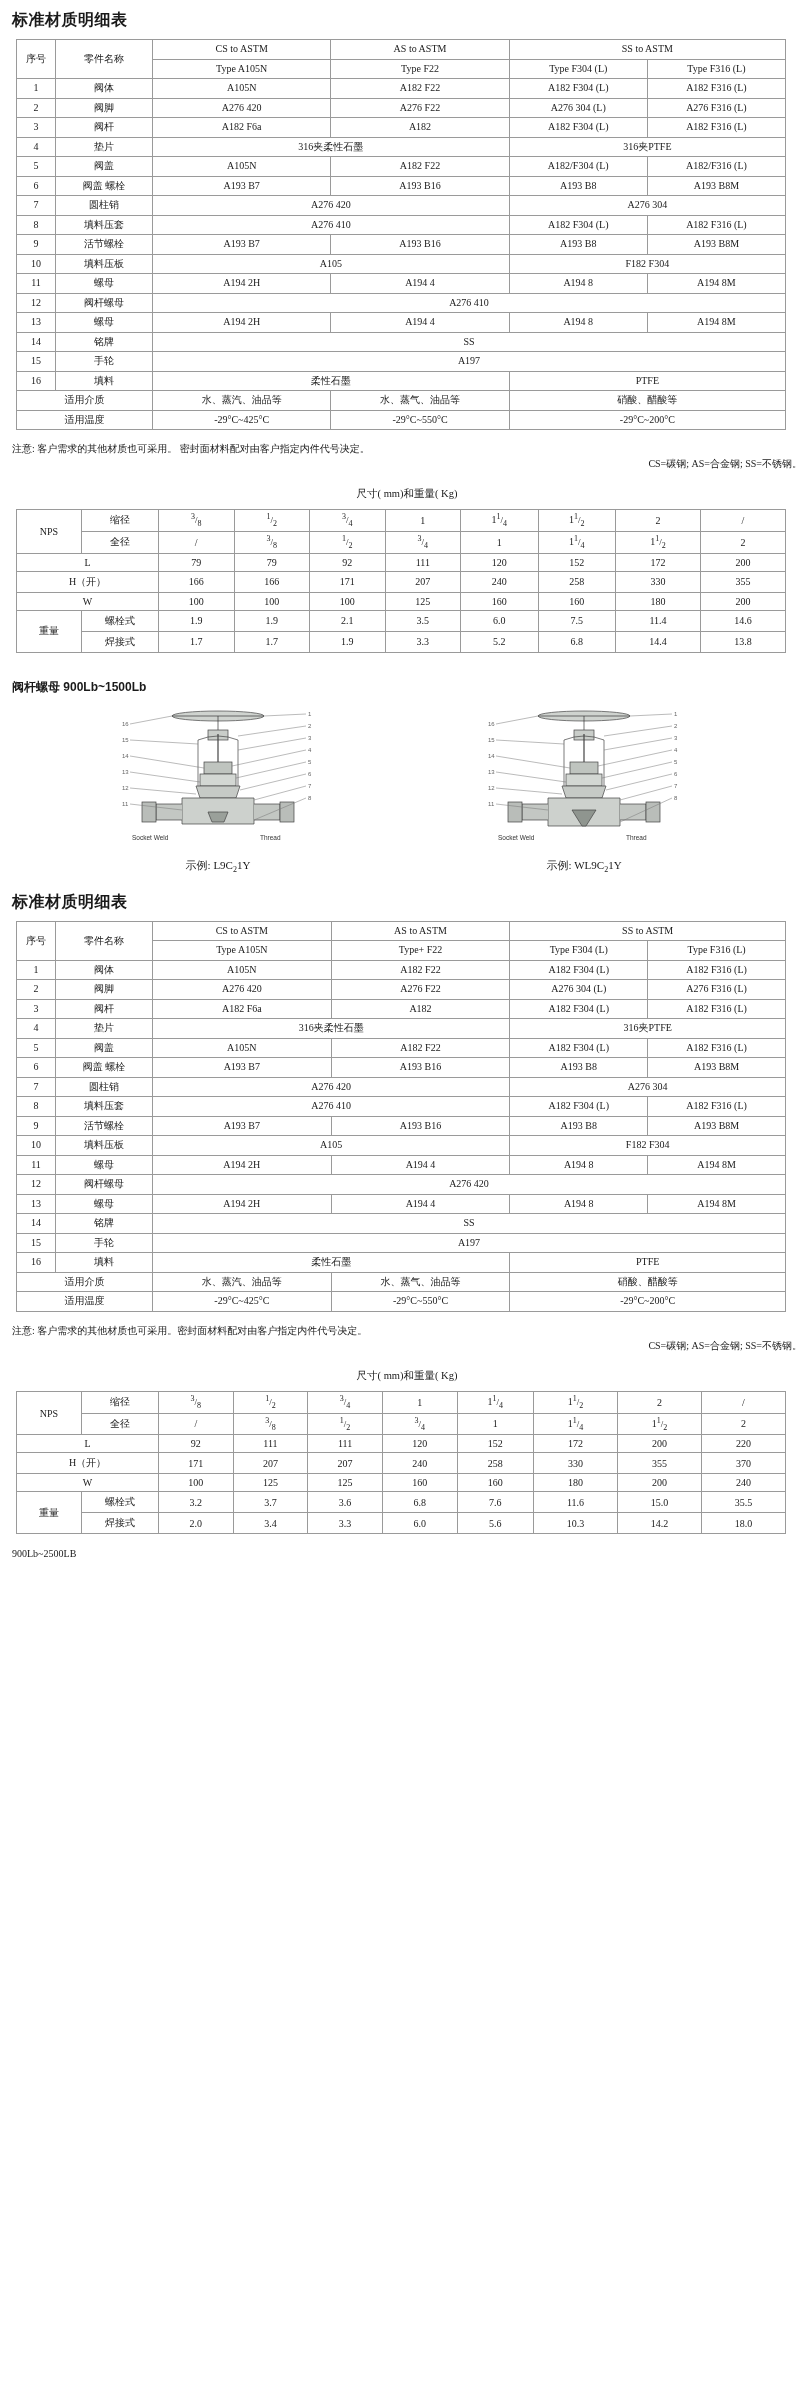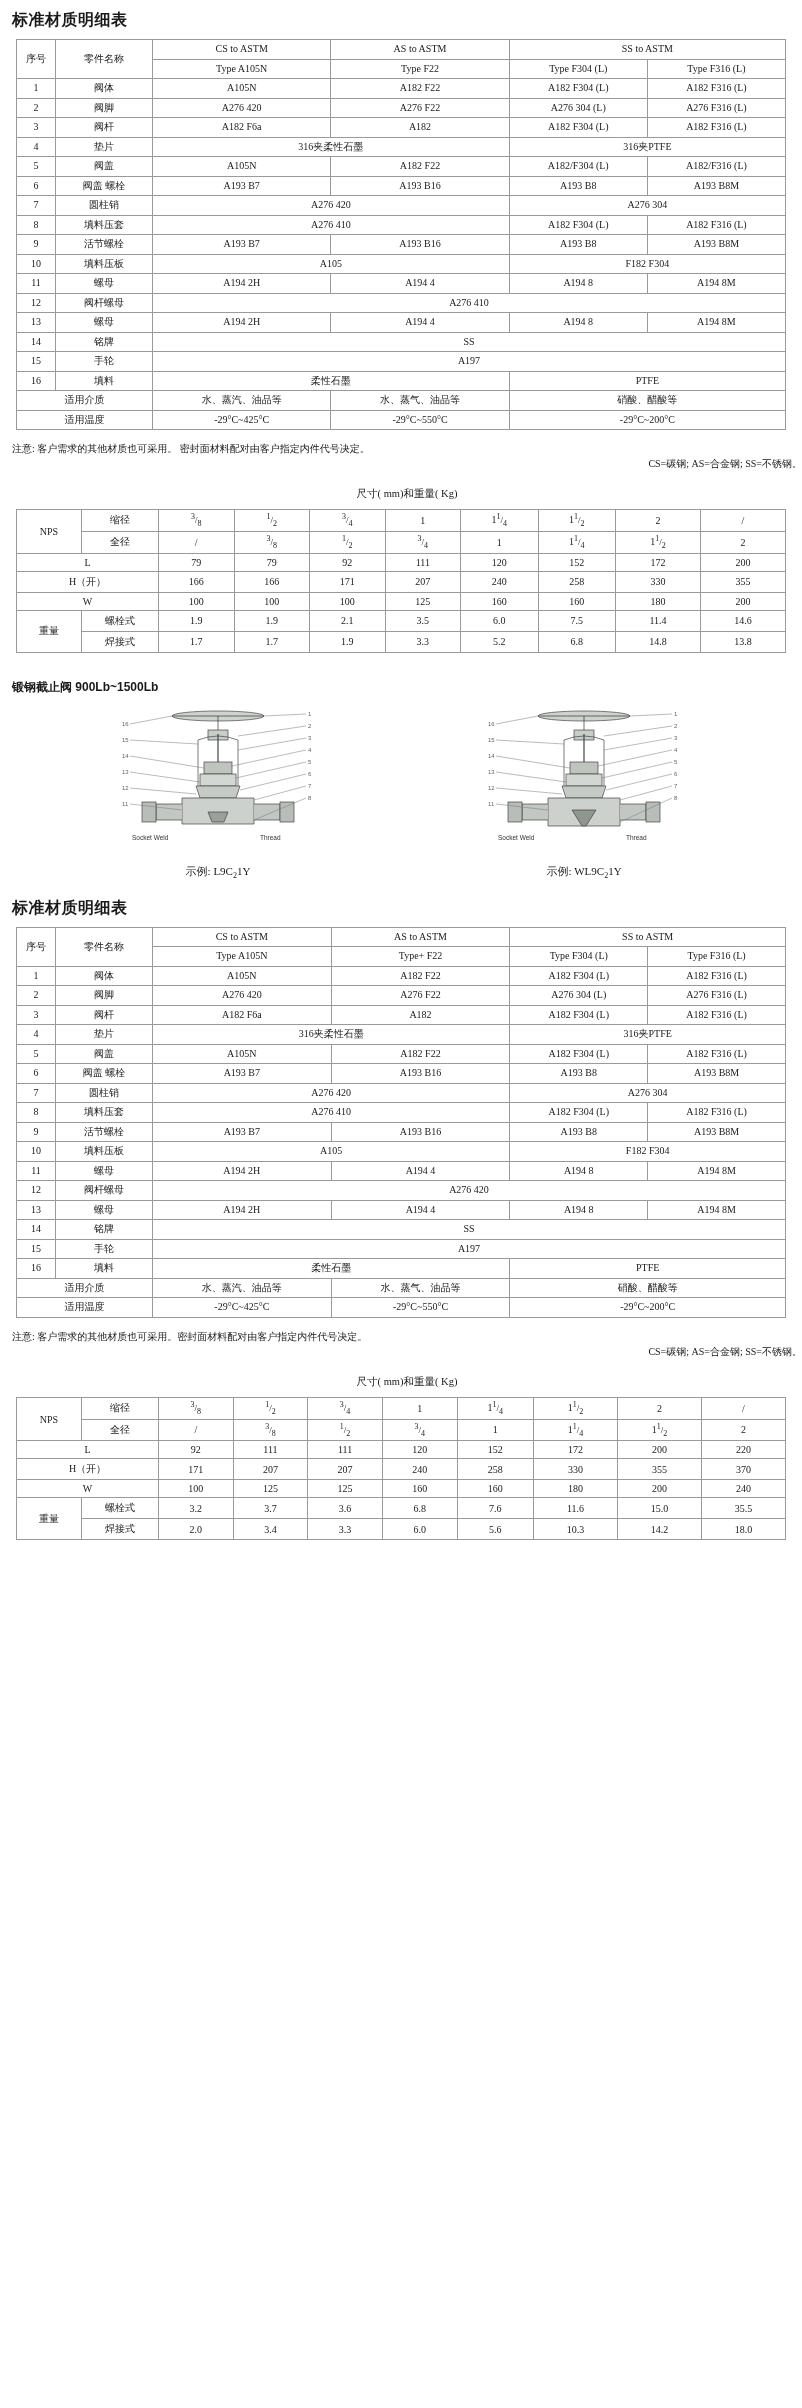--- a/index.html
+++ b/index.html
@@ -72,21 +72,21 @@
   }
   .figwrap{
     display:flex;
     justify-content:center;
     gap:26px;
     margin-top:4px;
   }
   .fig{width:340px;text-align:center;}
   .figcap{
     font-size:11px;
-    margin-top:12px;
+    margin-top:6px;
     font-family:"Liberation Serif", serif;
   }
   .footer{
     margin:14px 0 18px 12px;
     font-size:10px;
     font-family:"Liberation Serif", serif;
   }
 </style>
 </head>
 <body>
@@ -312,27 +312,27 @@
         <td>14.6</td>
       </tr>
       <tr>
         <td>焊接式</td>
         <td>1.7</td>
         <td>1.7</td>
         <td>1.9</td>
         <td>3.3</td>
         <td>5.2</td>
         <td>6.8</td>
-        <td>14.8</td>
+        <td>14.4</td>
         <td>13.8</td>
       </tr>
     </tbody>
   </table>
 
-  <div class="mid-title">锻钢截止阀 900Lb~1500Lb</div>
+  <div class="mid-title">阀杆螺母 900Lb~1500Lb</div>
 
   <div class="figwrap">
 
     <div class="fig">
       <svg width="340" height="150" viewBox="0 0 340 150">
         <g stroke="#333" fill="none" stroke-width="0.7">
 
           <ellipse cx="170" cy="16" rx="46" ry="5" fill="#cfd3cf" stroke="#444"></ellipse>
           <line x1="124" y1="16" x2="216" y2="16"></line>
           <line x1="170" y1="16" x2="170" y2="34"></line>
@@ -694,14 +694,15 @@
         <td>3.3</td>
         <td>6.0</td>
         <td>5.6</td>
         <td>10.3</td>
         <td>14.2</td>
         <td>18.0</td>
       </tr>
     </tbody>
   </table>
 
+  <div class="footer">900Lb~2500LB</div>
 
 </div>
 
 </body></html>

